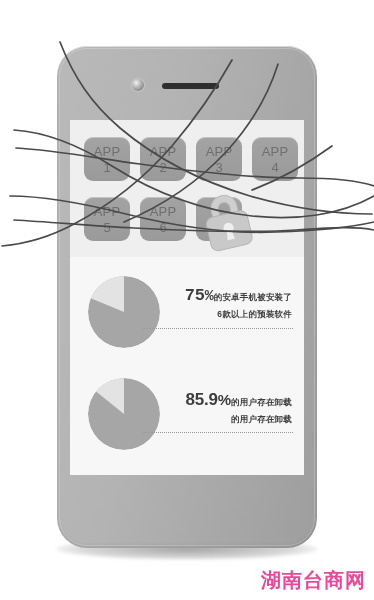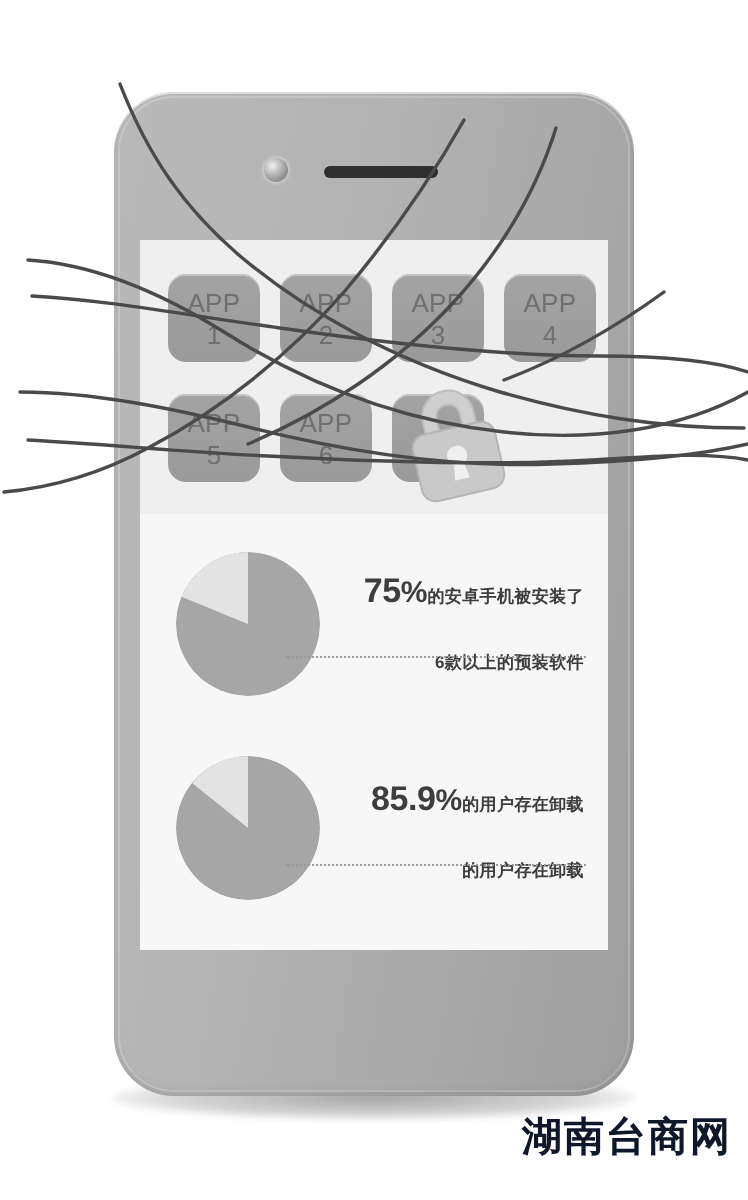--- a/index.html
+++ b/index.html
@@ -165,37 +165,37 @@
   .small-cn {
     font-size: 8.5px;
     font-weight: bold;
     letter-spacing: 0.2px;
   }
   .line2 {
     font-size: 8.5px;
     font-weight: bold;
     letter-spacing: 0.2px;
     display: block;
-    margin-top: 20px;
+    margin-top: 4px;
     white-space: nowrap;
   }
   .dotted-sep {
     position: absolute;
     height: 0;
     border-top: 1px dotted #9a9a9a;
   }
 
   
   .watermark {
     position: absolute;
     right: 8px;
-    bottom: 18px;
+    bottom: 6px;
     font-size: 20px;
     font-weight: bold;
-    color: #0f172a;
+    color: #ec4899;
     letter-spacing: 1px;
     font-family: "DejaVu Sans", "Liberation Sans", sans-serif;
   }
 </style>
 </head>
 <body>
 
 <div id="infographic">
 
   <div class="phone-shadow"></div>
@@ -237,21 +237,21 @@
   </div>
 
   <div class="chart-block">
     <svg class="pie" style="left:88px; top:276px;" width="72" height="72" viewBox="0 0 100 100">
 
       <circle cx="50" cy="50" r="50" fill="#a6a6a6"></circle>
       <path d="M50,50 L50,0 A50,50 0 0,0 3.8,31.0 Z" fill="#e3e3e3"></path>
     </svg>
   </div>
 
-  <div class="stat-text" style="left:150px; top:286px; width:142px;">
+  <div class="stat-text" style="left:150px; top:286px; width:142px;font-family:Liberation Mono, monospace;">
     <span class="stat-line"><span class="big-num">75</span><span class="big-pct">%</span><span class="small-cn">的安卓手机被安装了</span></span>
     <span class="line2">6款以上的预装软件</span>
   </div>
 
   <div class="dotted-sep" style="left:143px; top:328px; width:150px;"></div>
 
 
   <div class="chart-block">
     <svg class="pie" style="left:88px; top:378px;" width="72" height="72" viewBox="0 0 100 100">
 

